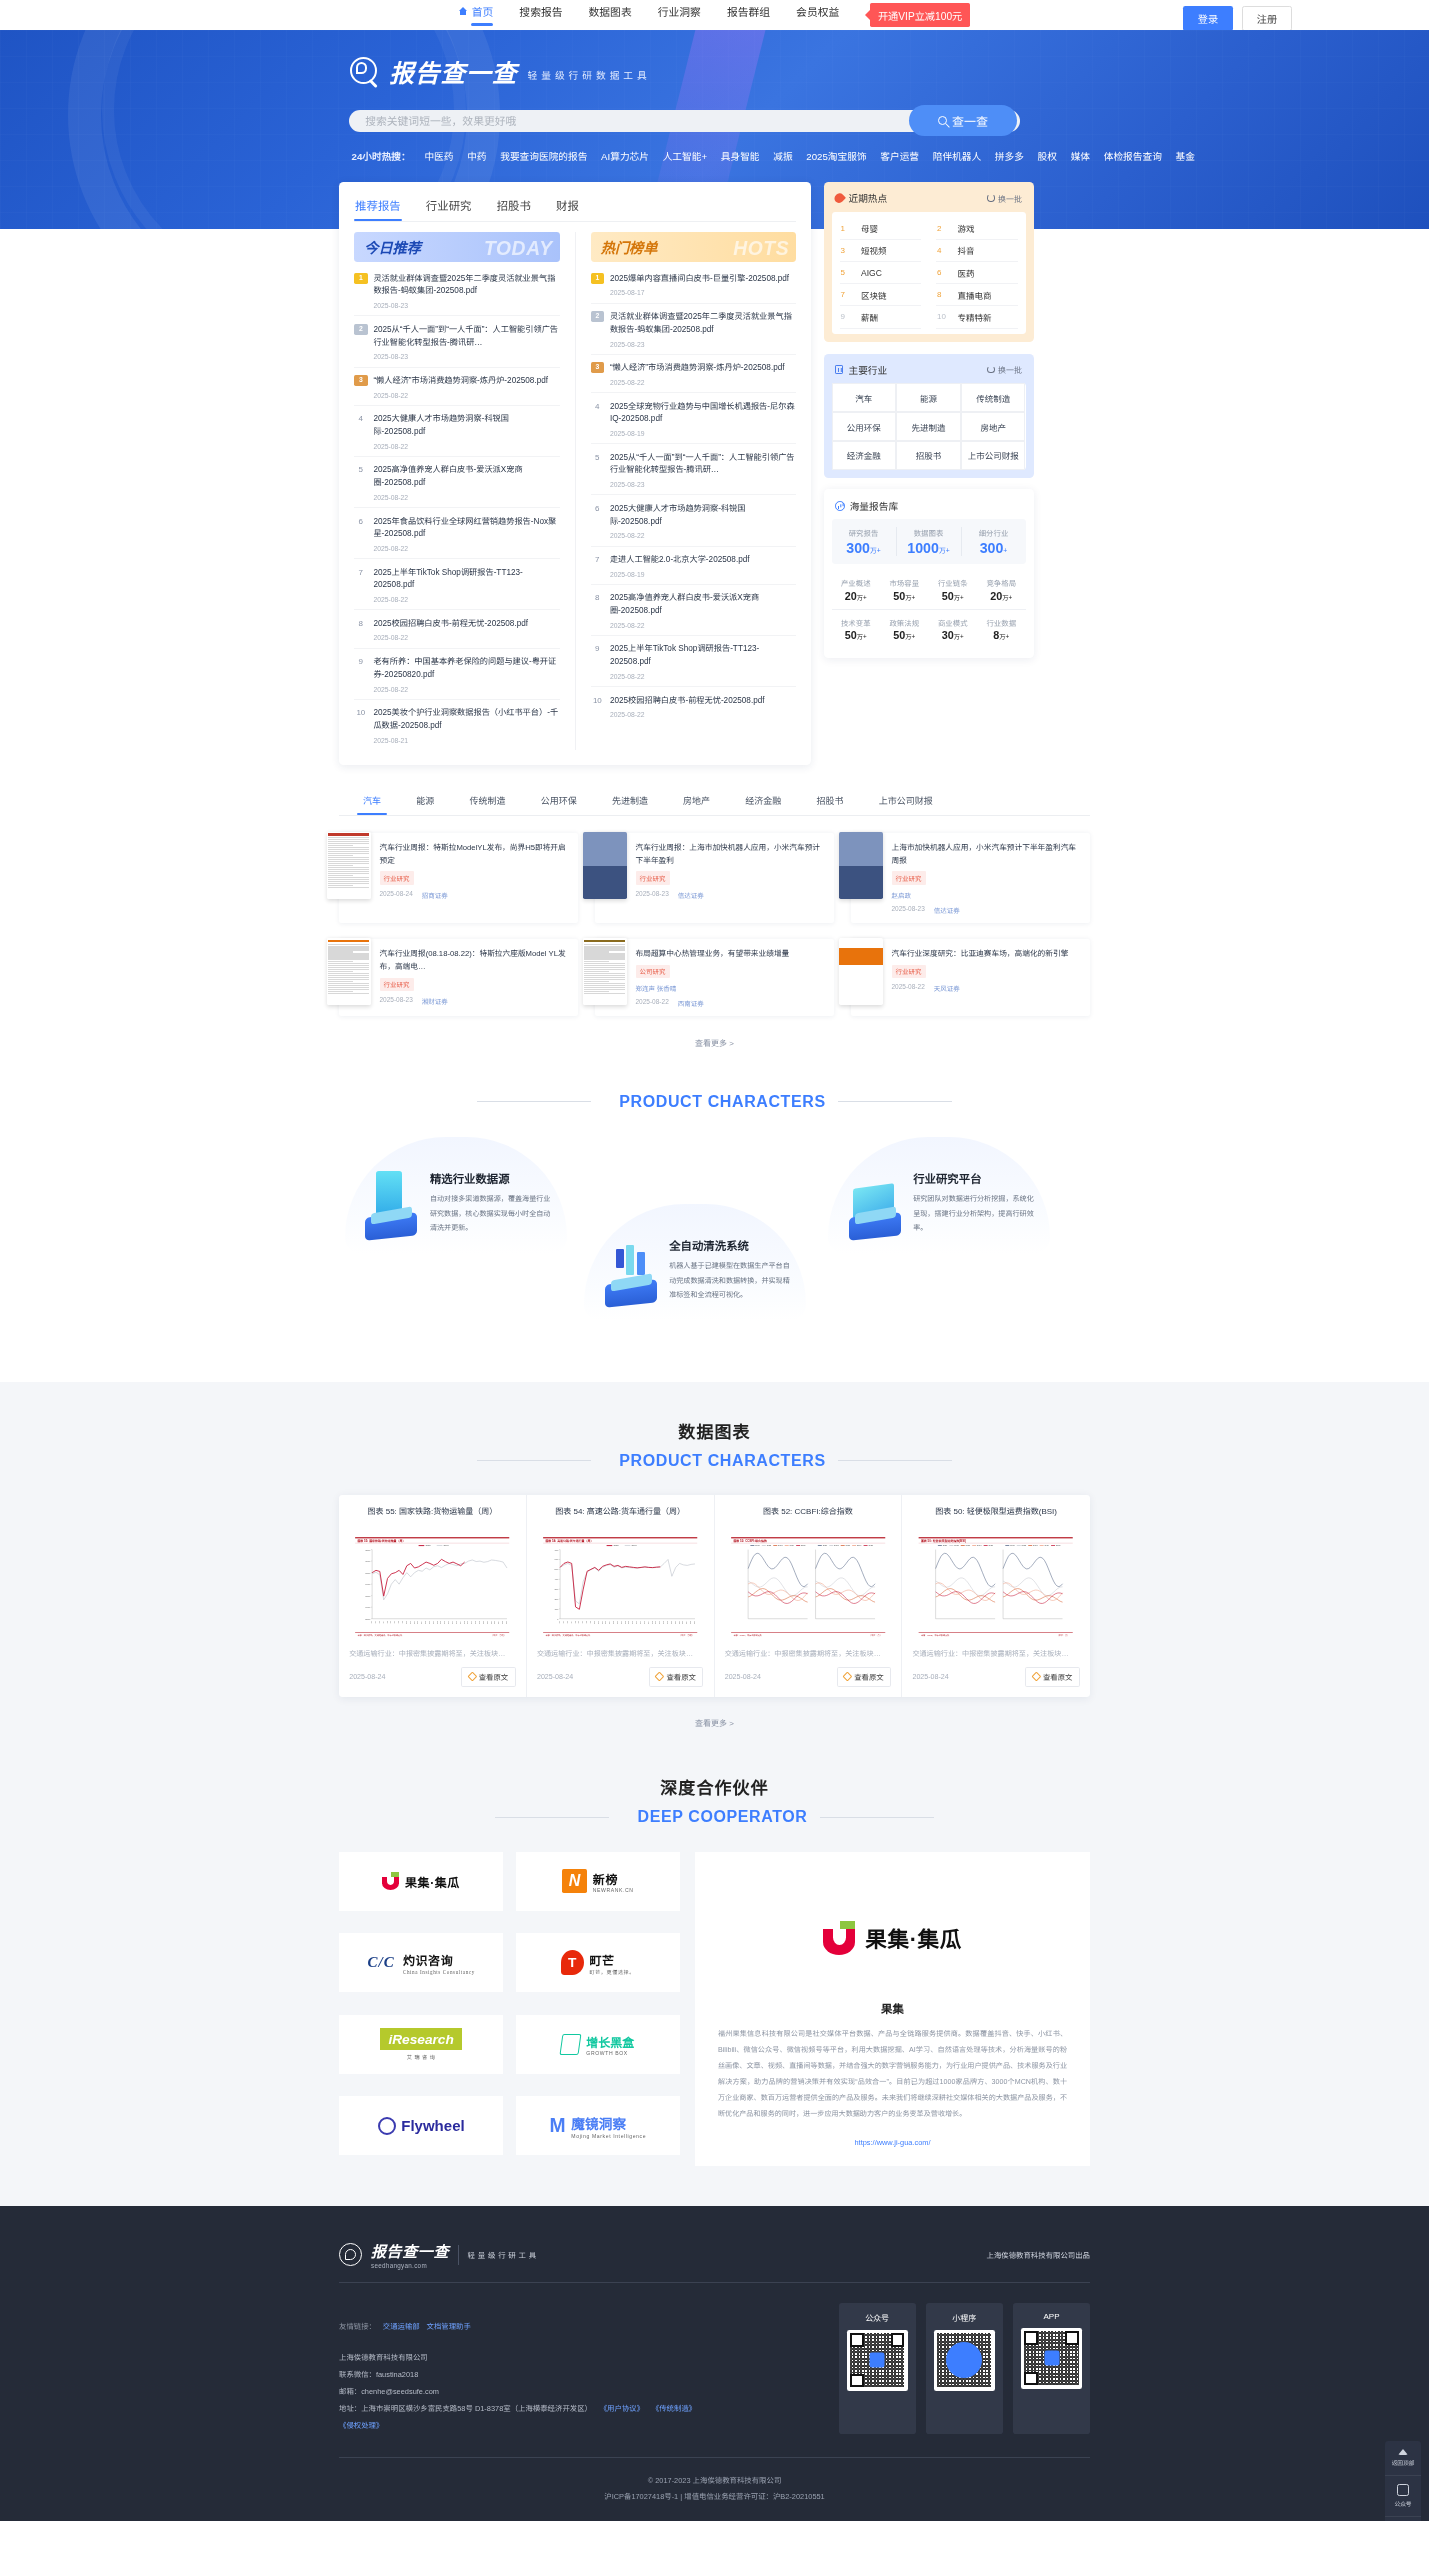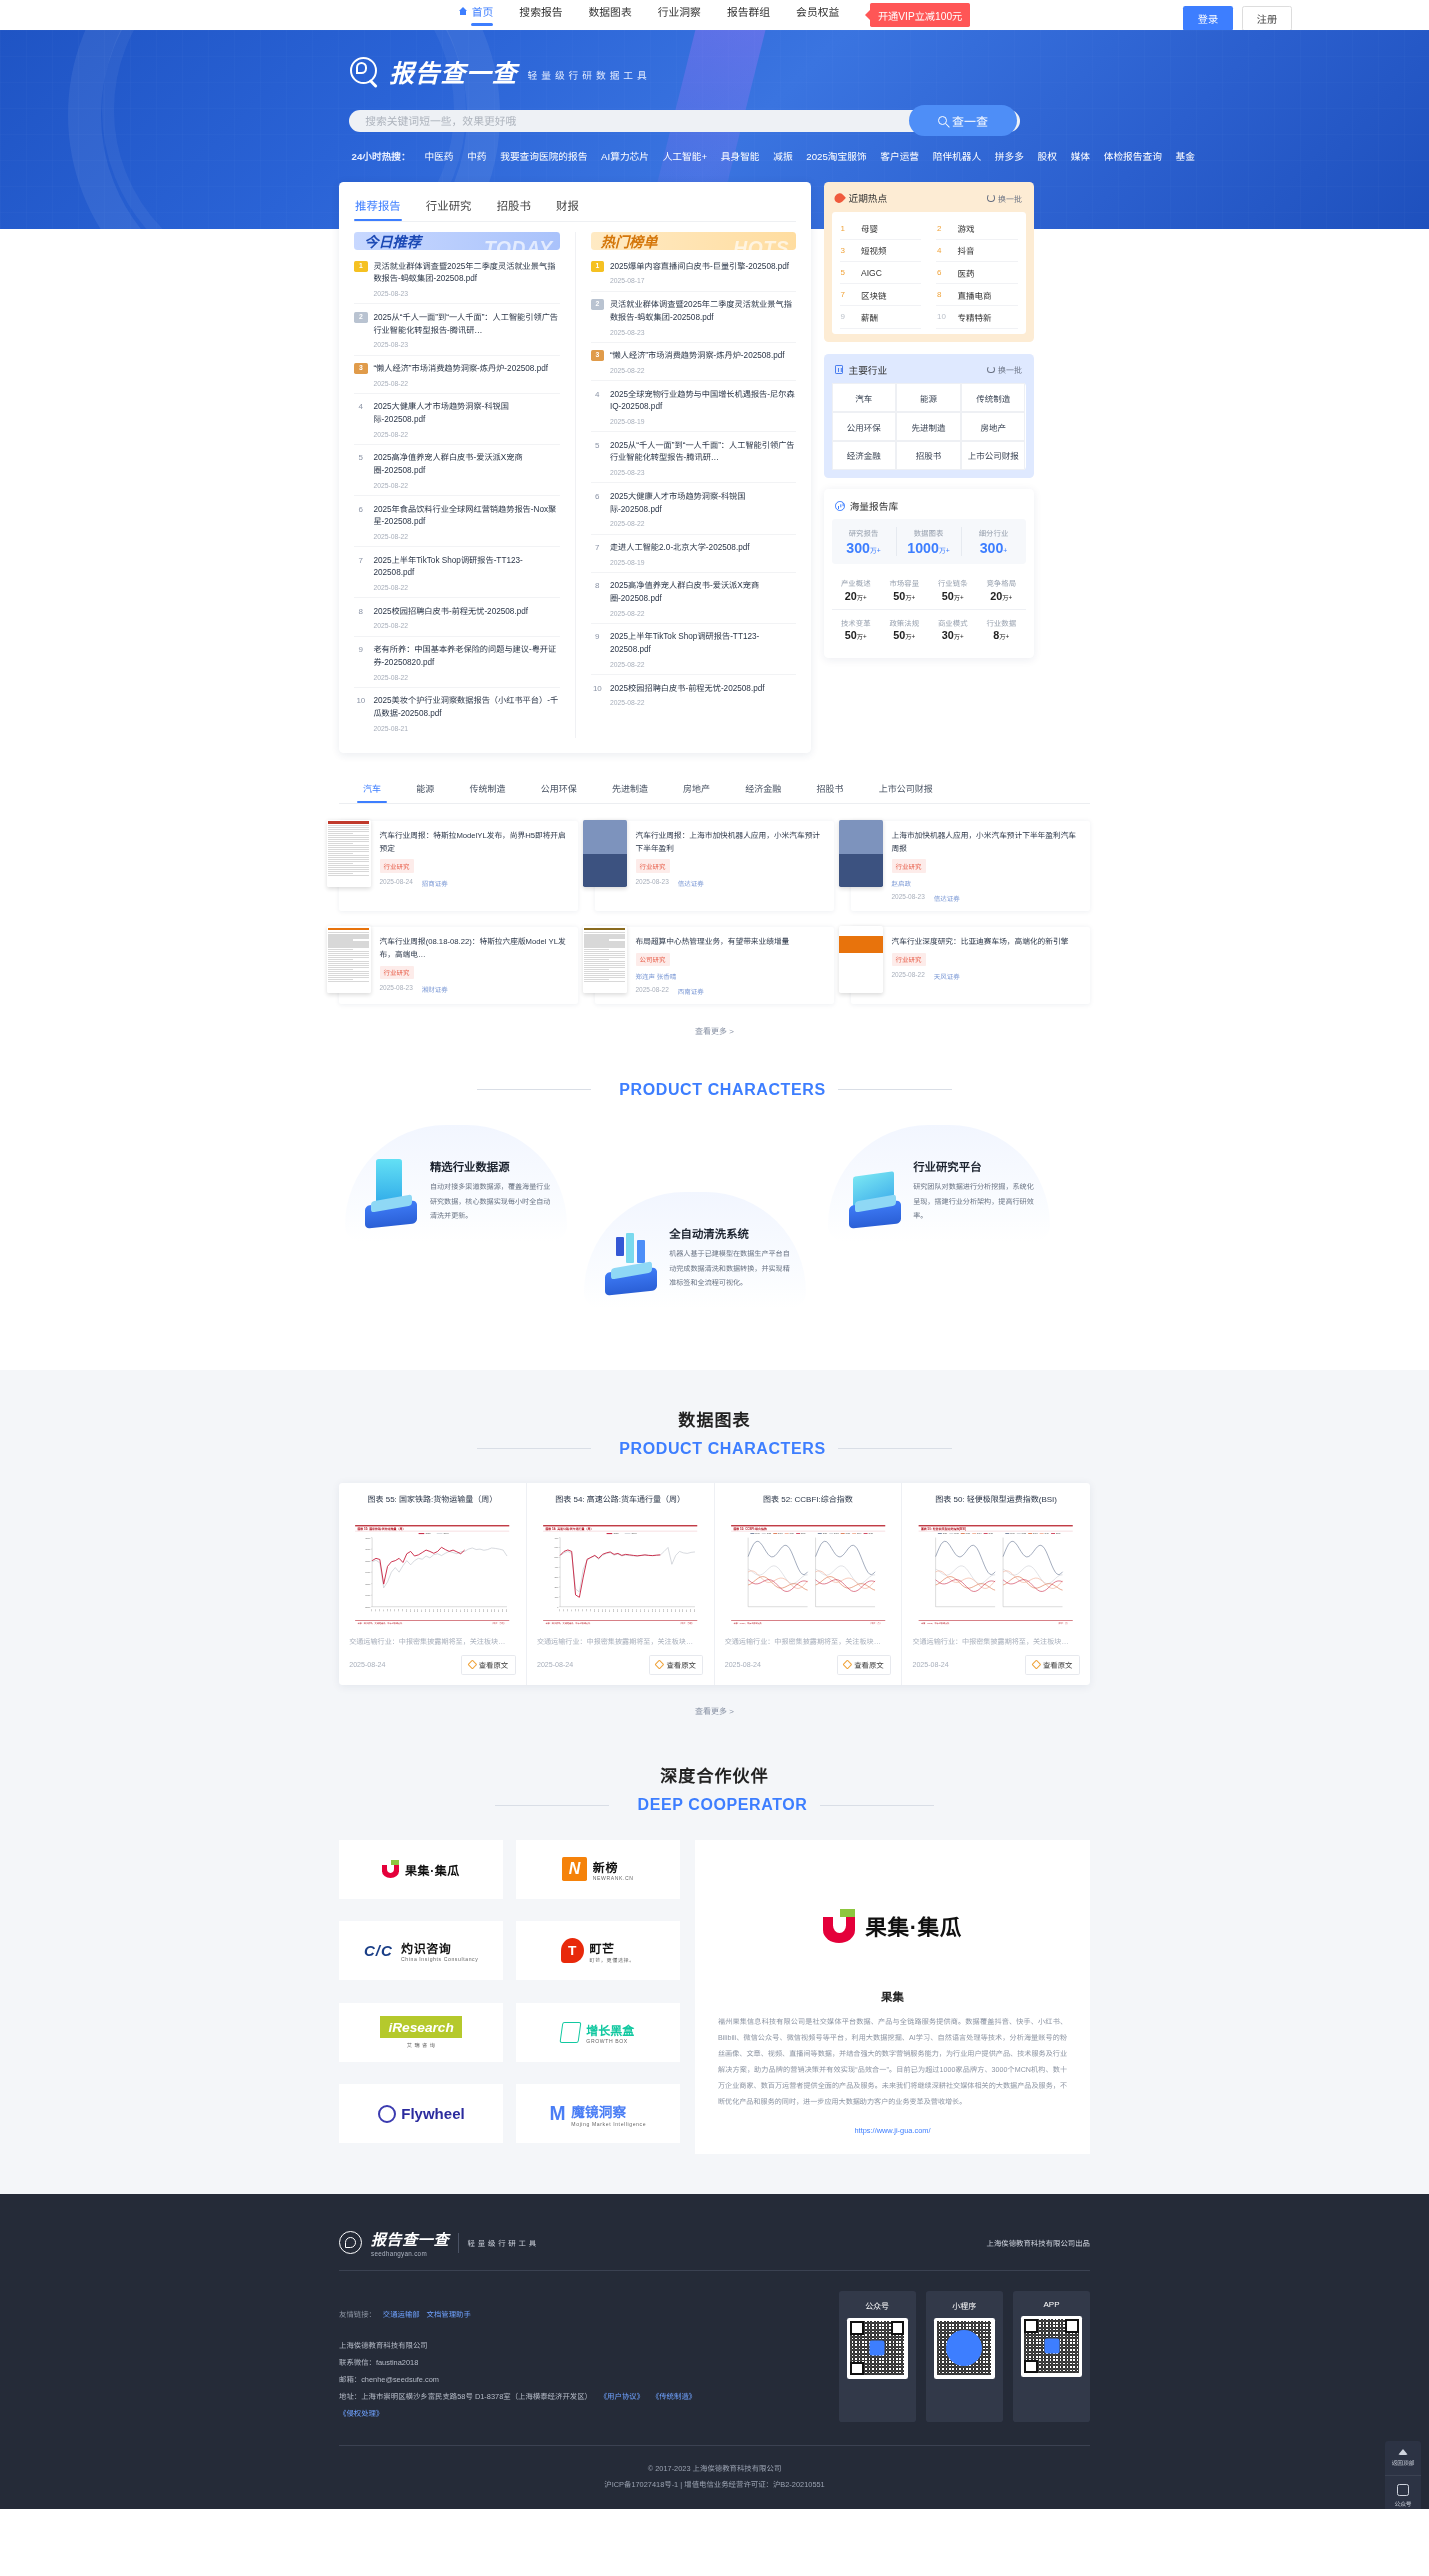--- a/index.html
+++ b/index.html
@@ -59,21 +59,21 @@
   .main-area{position:relative;margin-top:-47px;z-index:5;}
   .cols{display:flex;gap:12.5px;align-items:flex-start;}
   .left-card{width:472px;background:#fff;border-radius:4.6px;box-shadow:0 1.1px 9px rgba(20,40,90,.09);padding:12.5px 15px 15px;}
   .tabs{display:flex;gap:23px;border-bottom:0.6px solid #eef0f3;padding-bottom:0;}
   .tab{font-size:11.4px;color:#444;padding:2.3px 1.1px 8px;cursor:pointer;position:relative;}
   .tab.active{color:#3d7eff;}
   .tab.active:after{content:"";position:absolute;left:0;right:0;bottom:-0.6px;height:2.3px;background:#3d7eff;border-radius:1.1px;}
   .list-cols{display:flex;gap:15px;margin-top:10.2px;}
   .list-col{flex:1;}
   .list-col + .list-col{border-left:0.6px solid #f0f1f4;padding-left:15px;}
-  .lbanner{height:18px;border-radius:3.4px;display:flex;align-items:center;padding:0 10.2px;position:relative;overflow:hidden;margin-bottom:3.4px;}
+  .lbanner{height:30px;border-radius:3.4px;display:flex;align-items:center;padding:0 10.2px;position:relative;overflow:hidden;margin-bottom:3.4px;}
   .lb-today{background:linear-gradient(90deg,#c8d8ff,#a9c2fb);}
   .lb-hot{background:linear-gradient(90deg,#ffeac4,#ffdda0);}
   .lb-title{font-size:14.2px;font-weight:bold;font-style:italic;z-index:2;}
   .lb-today .lb-title{color:#1c49b5;}
   .lb-hot .lb-title{color:#d4760a;}
   .lb-ghost{position:absolute;right:6.8px;top:5.7px;font-size:19.3px;font-weight:bold;font-style:italic;color:rgba(255,255,255,.65);letter-spacing:0.6px;}
   .item{display:flex;gap:5.7px;padding:7.4px 0 6.3px;border-bottom:0.6px solid #f2f3f5;}
   .item:last-child{border-bottom:none;}
   .rk{width:13.7px;flex:0 0 13.7px;text-align:center;font-size:8px;color:#8a93a5;line-height:11.4px;}
   .rk.m{color:#fff;font-weight:bold;font-size:6.8px;border-radius:1.7px;height:10.8px;line-height:10.8px;}
@@ -1142,21 +1142,21 @@
             <div class="plogo">
               <div style="display: flex; align-items: center; gap: 5.7px;">
                 <span class="xb-mark">N</span>
                 <div>
                   <div class="lg-txt">新榜</div>
                   <div class="sub-en">NEWRANK.CN</div>
                 </div>
               </div>
             </div>
             <div class="plogo">
-              <div style="display: flex; align-items: center; gap: 8px;">
+              <div style="display: flex; align-items: center; gap: 8px; font-family: Liberation Serif, serif;">
                 <span class="cic">C/C</span>
                 <div>
                   <div class="lg-txt">灼识咨询</div>
                   <div class="sub-en">China Insights Consultancy</div>
                 </div>
               </div>
             </div>
             <div class="plogo">
               <div style="display: flex; align-items: center; gap: 5.7px;">
                 <span class="tm-mark">T</span>

